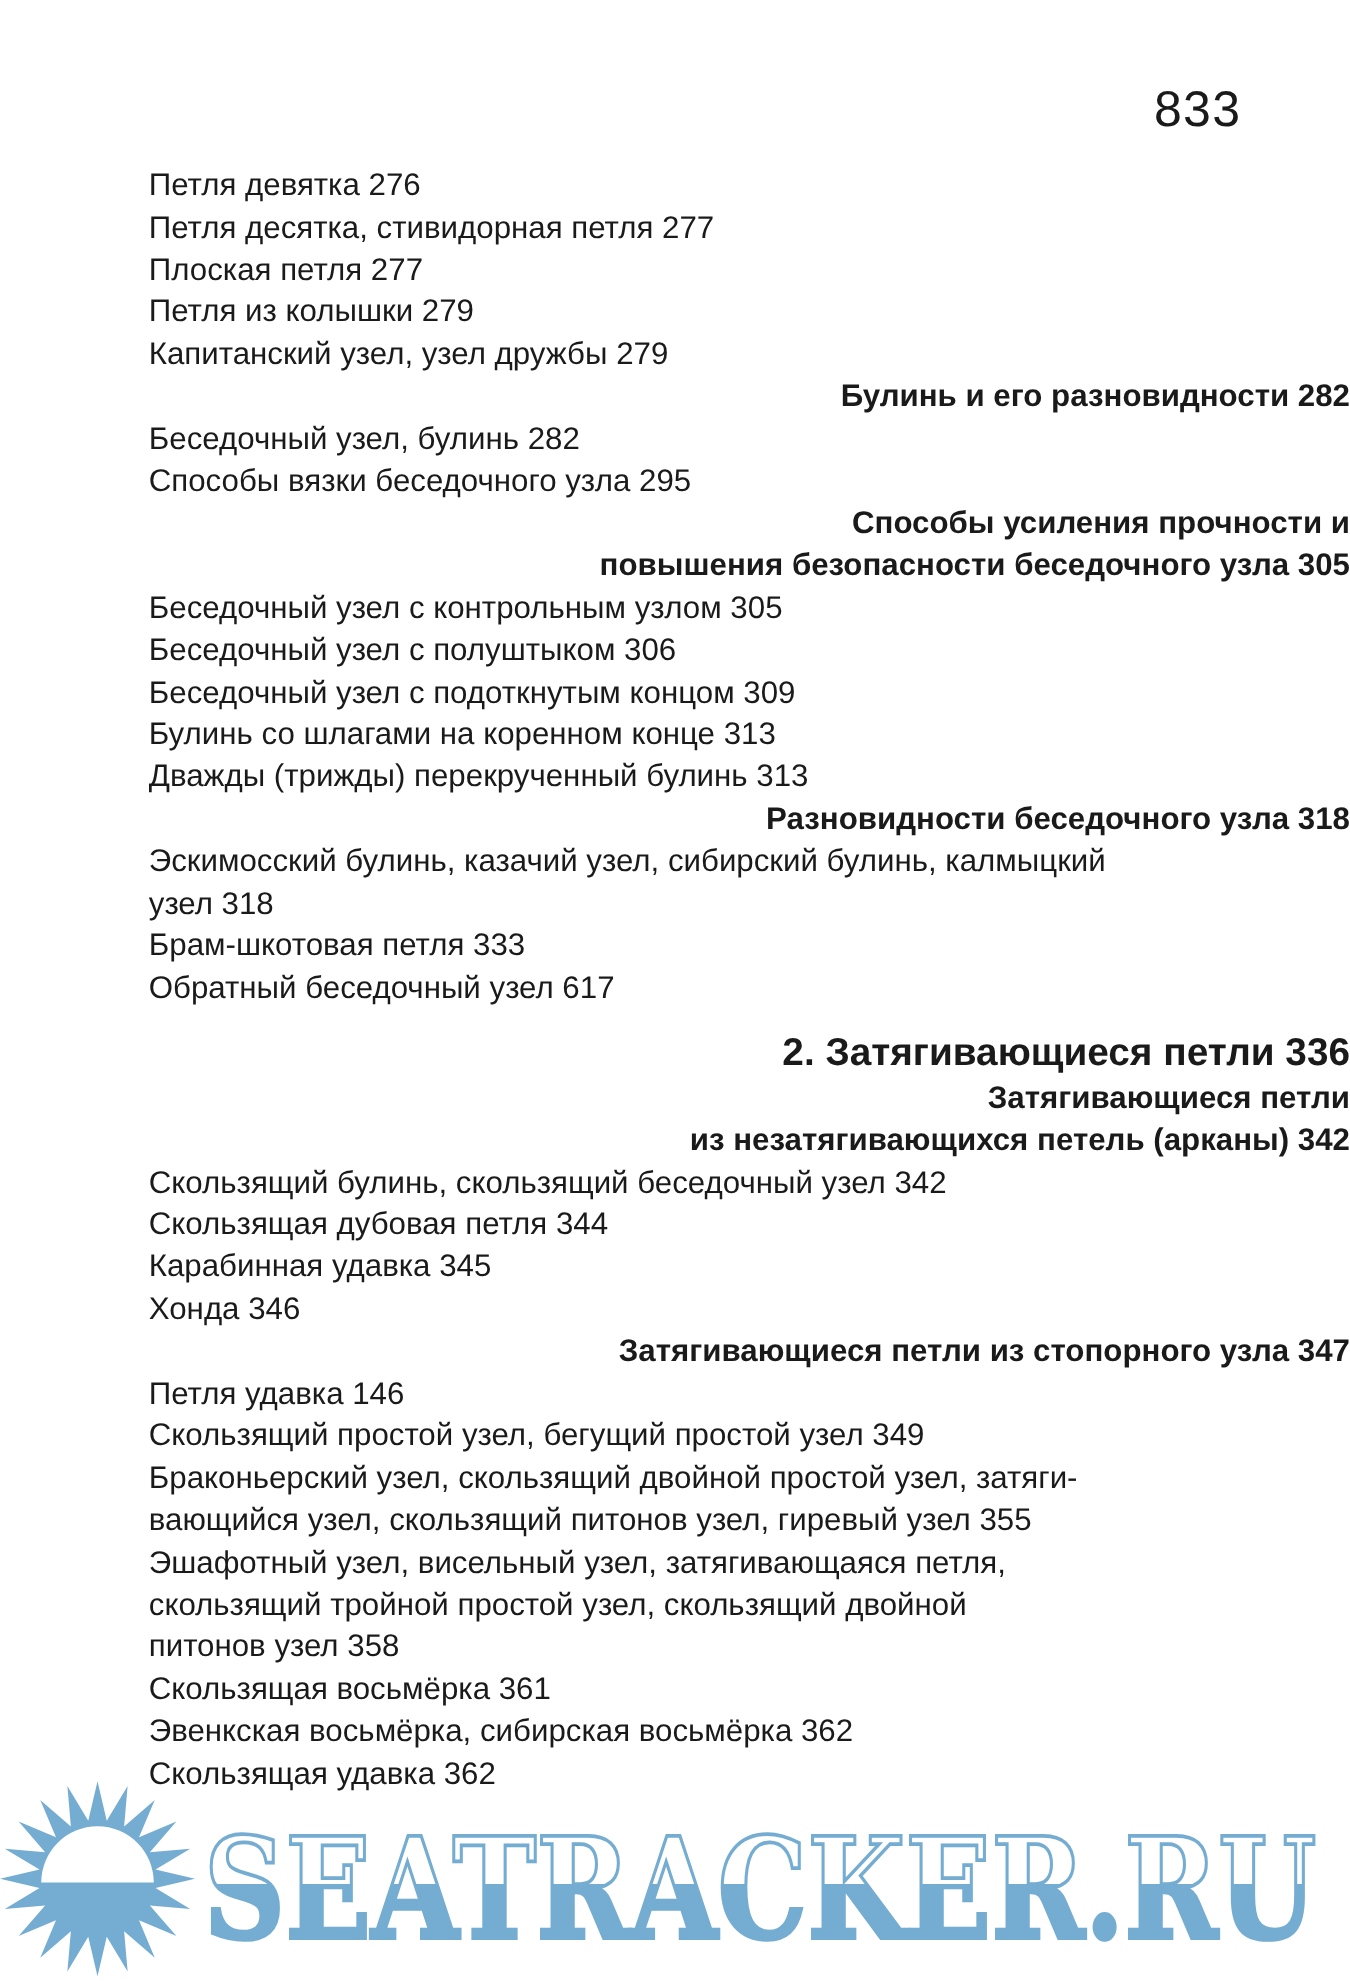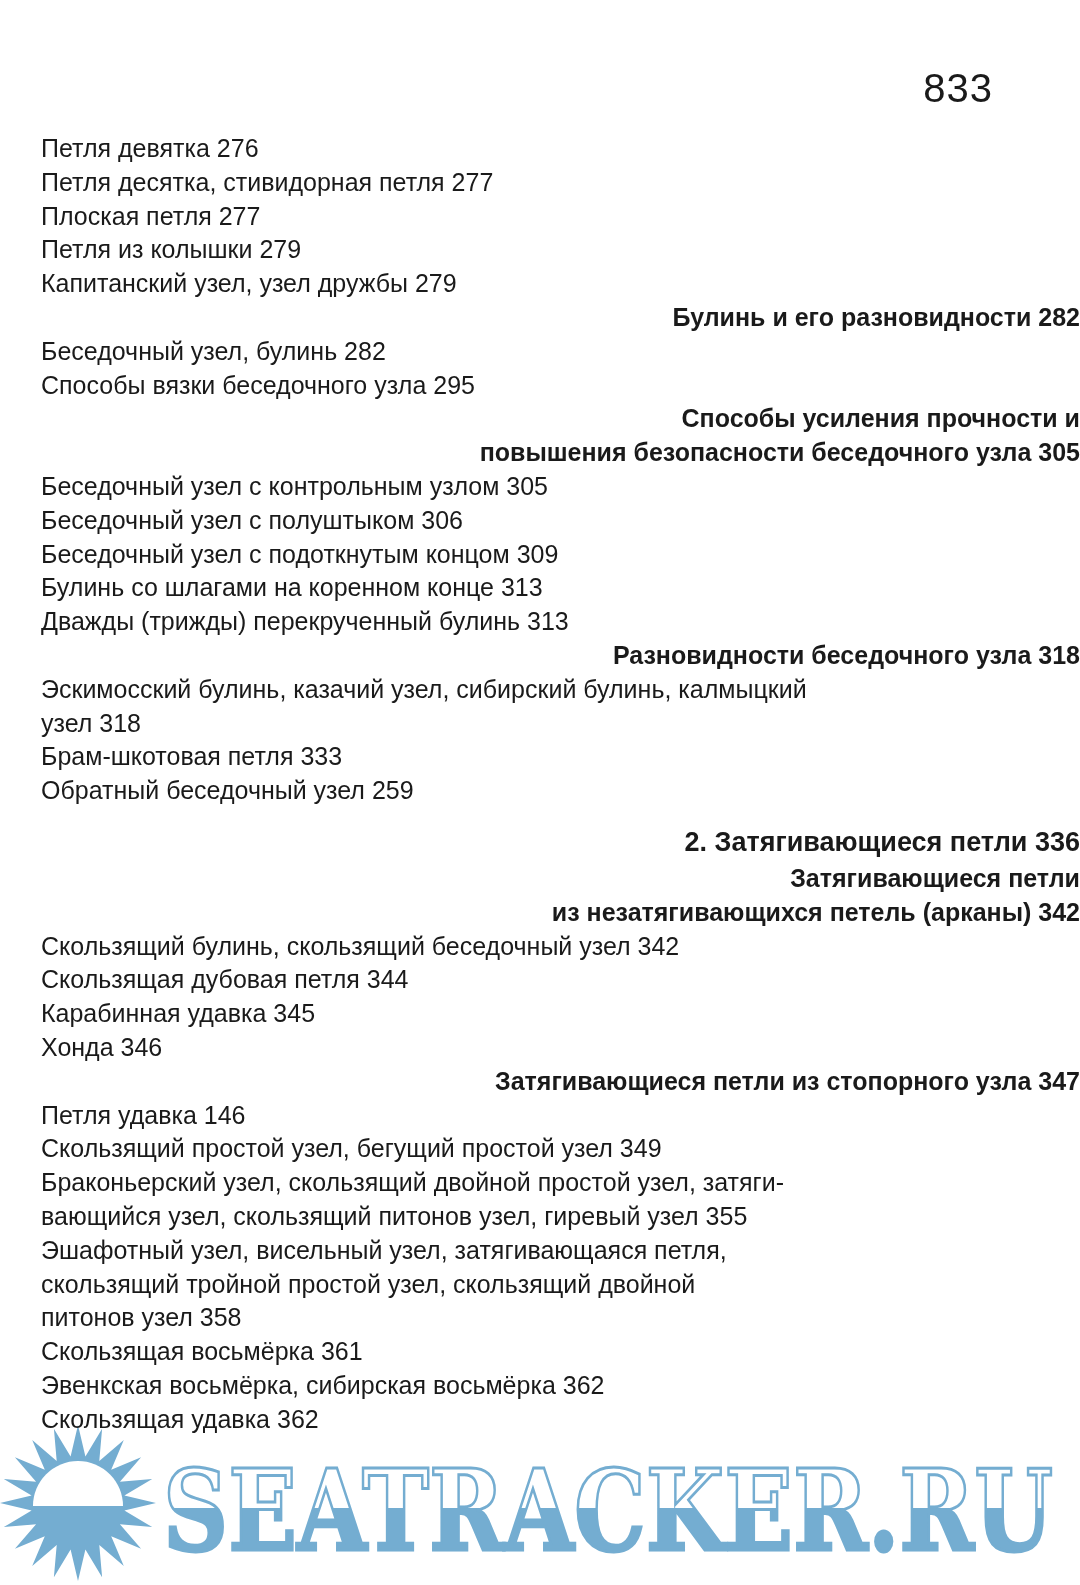--- a/index.html
+++ b/index.html
@@ -19,31 +19,31 @@
     text-align: center;
   }
   #toc {
     position: relative;
     z-index: 1;
     padding-top: 132px;
     font-size: 25px;
   }
   #toc .ln {
     line-height: 33.8px;
-    padding-left: 41px;
+    padding-left: 119px;
     white-space: nowrap;
   }
   #toc .ind { }
   #toc .ctr {
     padding-left: 0;
     text-align: right;
     font-weight: bold;
   }
   #toc .big {
-    font-size: 27px;
+    font-size: 31px;
     line-height: 40px;
   }
   #toc .gap { margin-top: 14px; }
   #watermark {
     position: absolute;
     left: 0; top: 0;
     width: 100%; height: 100%;
     z-index: 0;
     pointer-events: none;
   }
@@ -92,21 +92,21 @@
     <div class="ln ctr">повышения безопасности беседочного узла 305</div>
     <div class="ln">Беседочный узел с контрольным узлом 305</div>
     <div class="ln">Беседочный узел с полуштыком 306</div>
     <div class="ln">Беседочный узел с подоткнутым концом 309</div>
     <div class="ln">Булинь со шлагами на коренном конце 313</div>
     <div class="ln">Дважды (трижды) перекрученный булинь 313</div>
     <div class="ln ctr">Разновидности беседочного узла 318</div>
     <div class="ln">Эскимосский булинь, казачий узел, сибирский булинь, калмыцкий</div>
     <div class="ln ind">узел 318</div>
     <div class="ln">Брам-шкотовая петля 333</div>
-    <div class="ln">Обратный беседочный узел 259</div>
+    <div class="ln">Обратный беседочный узел 617</div>
     <div class="ln ctr big gap">2. Затягивающиеся петли 336</div>
     <div class="ln ctr">Затягивающиеся петли</div>
     <div class="ln ctr">из незатягивающихся петель (арканы) 342</div>
     <div class="ln">Скользящий булинь, скользящий беседочный узел 342</div>
     <div class="ln">Скользящая дубовая петля 344</div>
     <div class="ln">Карабинная удавка 345</div>
     <div class="ln">Хонда 346</div>
     <div class="ln ctr">Затягивающиеся петли из стопорного узла 347</div>
     <div class="ln">Петля удавка 146</div>
     <div class="ln">Скользящий простой узел, бегущий простой узел 349</div>

